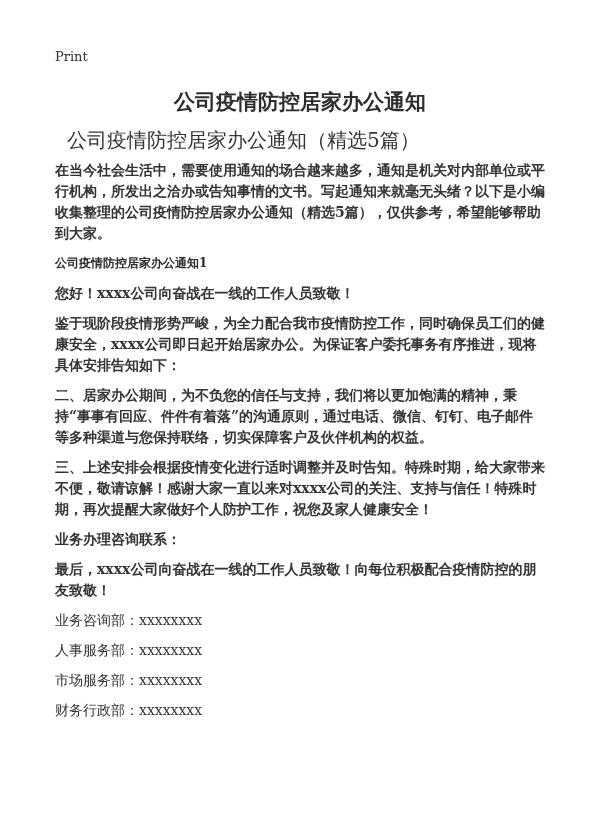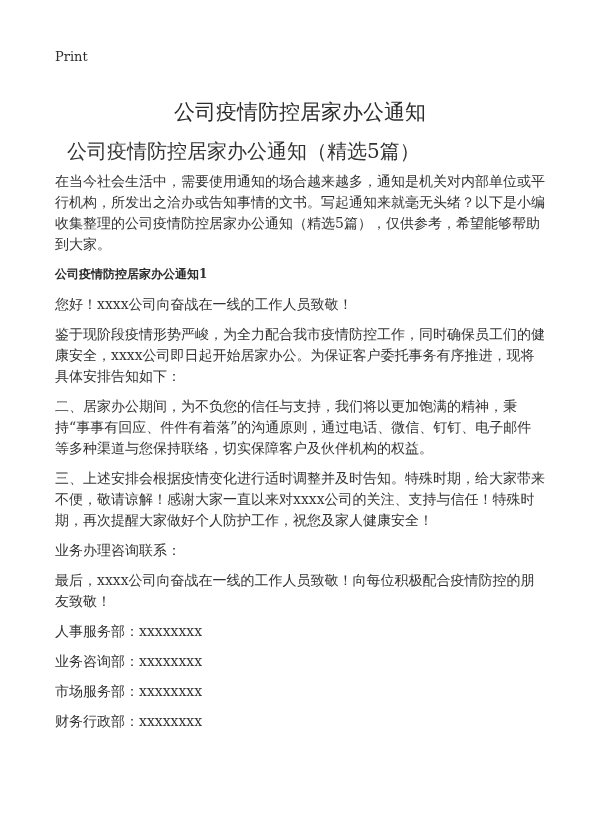--- a/index.html
+++ b/index.html
@@ -11,42 +11,43 @@
     margin: 0 auto;
     background: #ffffff;
     padding: 46px 55px 40px 55px;
     font-family: "DejaVu Serif", "Liberation Serif", serif;
     color: #333333;
   }
   .print-link {
     font-size: 13px;
     line-height: 16px;
     color: #2e2e2e;
-    margin-bottom: 34px;
+    margin-bottom: 23px;
     display: inline-block;
   }
   .doc-title {
     font-size: 21px;
     line-height: 27px;
-    font-weight: normal;
+    font-weight: bold;
     text-align: center;
     color: #2c2c2c;
     margin: 0 0 15px 0;
   }
   .subtitle {
     font-size: 20px;
     line-height: 21px;
     margin: 0 0 9px 12px;
   }
   .para {
     font-size: 14px;
     line-height: 21px;
     margin: 0 0 9px 0;
     color: #333333;
     word-break: break-all;
+    font-weight: bold;
   }
   .section-heading {
     font-size: 12px;
     line-height: 21px;
     font-weight: bold;
     color: #2c2c2c;
     margin: 0 0 9px 0;
   }
   .contact-line {
     font-size: 14px;
@@ -77,21 +78,21 @@
 
 
   <p class="para">二、居家办公期间，为不负您的信任与支持，我们将以更加饱满的精神，秉持“事事有回应、件件有着落”的沟通原则，通过电话、微信、钉钉、电子邮件等多种渠道与您保持联络，切实保障客户及伙伴机构的权益。</p>
 
   <p class="para">三、上述安排会根据疫情变化进行适时调整并及时告知。特殊时期，给大家带来不便，敬请谅解！感谢大家一直以来对xxxx公司的关注、支持与信任！特殊时期，再次提醒大家做好个人防护工作，祝您及家人健康安全！</p>
 
   <p class="para">业务办理咨询联系：</p>
 
   <p class="para">最后，xxxx公司向奋战在一线的工作人员致敬！向每位积极配合疫情防控的朋友致敬！</p>
 
+  <p class="contact-line">业务咨询部：xxxxxxxx</p>
+
   <p class="contact-line">人事服务部：xxxxxxxx</p>
-
-  <p class="contact-line">业务咨询部：xxxxxxxx</p>
 
   <p class="contact-line">市场服务部：xxxxxxxx</p>
 
   <p class="contact-line">财务行政部：xxxxxxxx</p>
 
 </div>
 
 </body></html>

